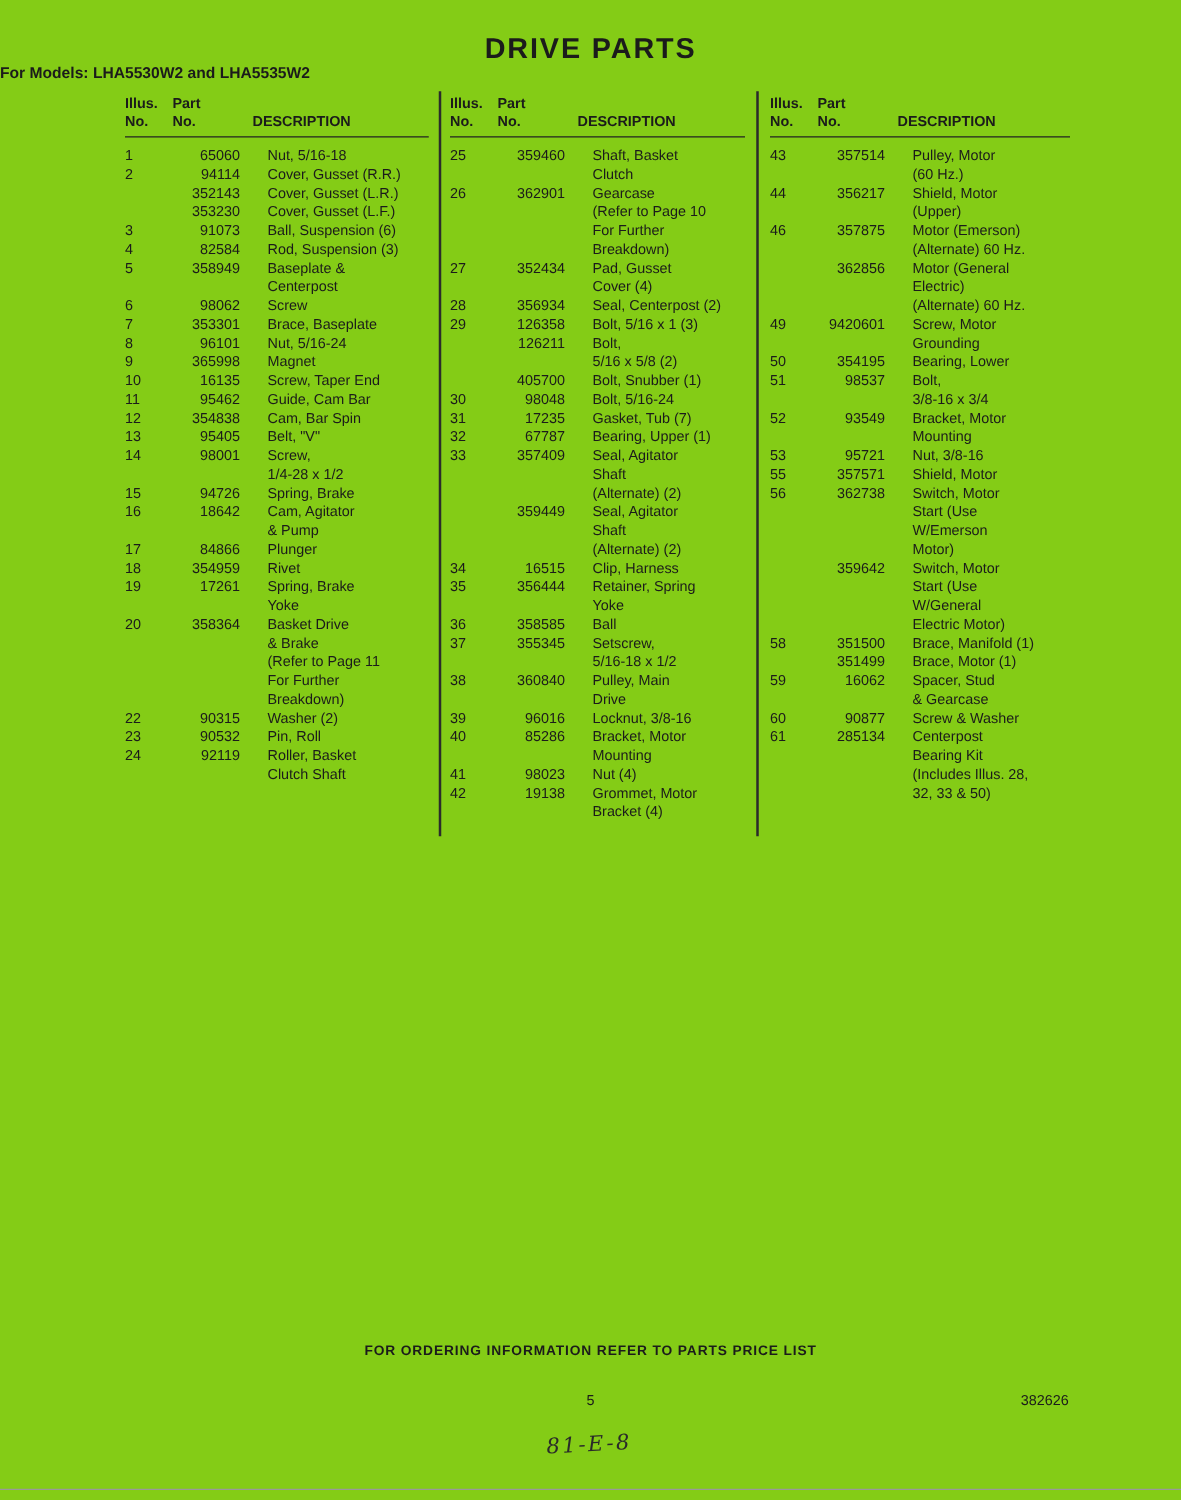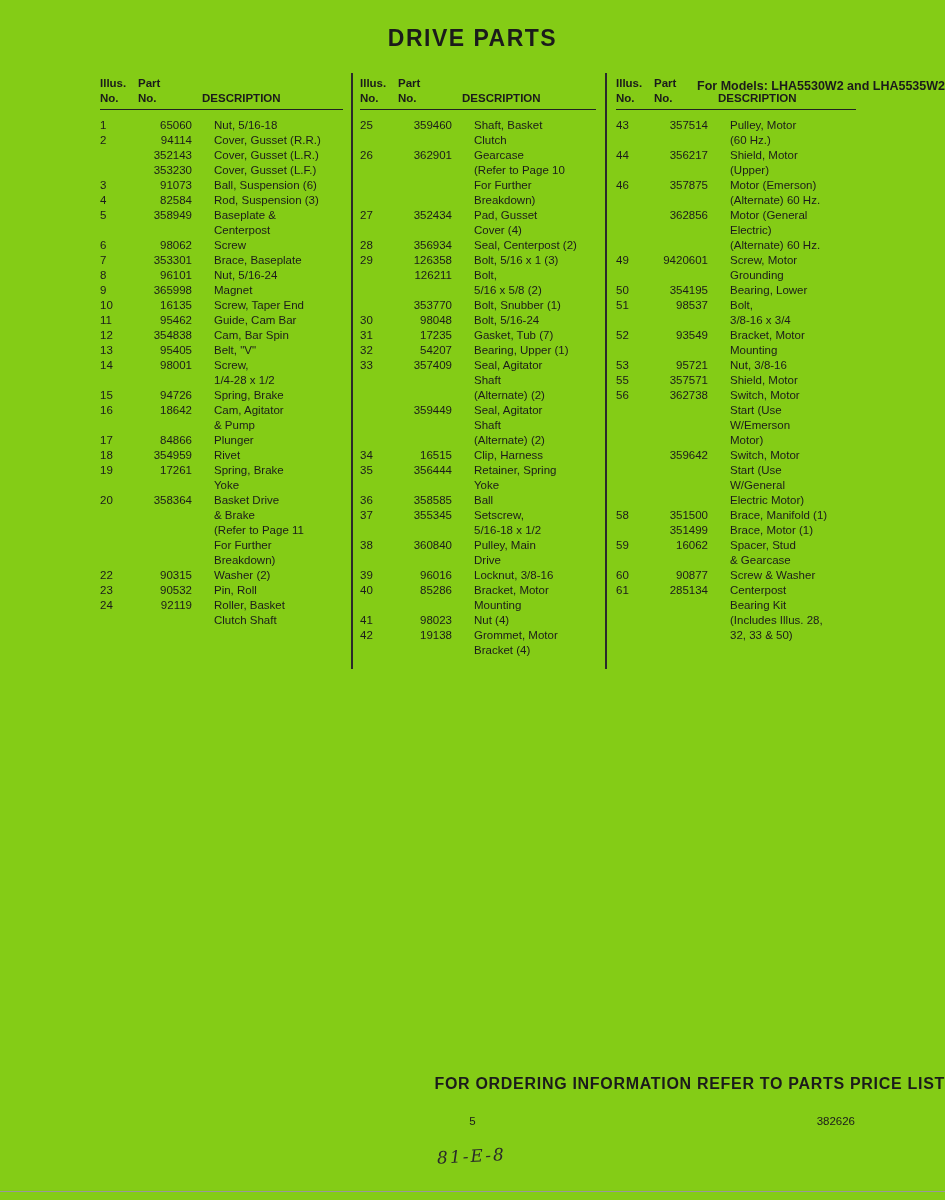--- a/index.html
+++ b/index.html
@@ -9,21 +9,21 @@
     background:#84cc16; color:#1b1b1b;
     font-family:"Liberation Sans", sans-serif;
     overflow:hidden;
   }
   .title {
     position:absolute; top:25px; left:0; width:100%;
     text-align:center; font-size:23px; font-weight:bold; letter-spacing:1.5px;
   }
   .subtitle {
     position:absolute; top:51px; left:0; width:100%;
-    text-align:right; font-size:12.5px; font-weight:bold;margin-top:28px;
+    text-align:left; font-size:12.5px; font-weight:bold;
   }
   .column { position:absolute; top:76px; font-size:11.5px; line-height:15px; }
   .col-1 { left:100px; width:243px; }
   .col-2 { left:360px; width:236px; }
   .col-3 { left:616px; width:240px; }
   .divider { position:absolute; top:73px; width:2px; height:596px; background:#2b2b2b; }
   .div-1 { left:351px; }
   .div-2 { left:605px; }
   .col-header { padding-bottom:3px; border-bottom:1.5px solid #222; margin-bottom:8px; font-weight:bold; }
   .h-row { display:flex; }
@@ -31,21 +31,21 @@
   .h-part { width:50px;padding-left:17px; }
   .h-no1 { width:38px; }
   .h-no2 { width:30px; }
   .h-desc { margin-left:18px;padding-left:16px; }
   .rows .row { display:flex; align-items:flex-start; }
   .c-illus { width:34px; flex:none; }
   .c-part { width:58px; flex:none; text-align:right; }
   .c-desc { flex:1; padding-left:22px; white-space:pre-line; }
   .ordering-note {
     position:absolute; top:1075px; left:0; width:100%;
-    text-align:right; font-weight:bold; font-size:16px; letter-spacing:0.7px;
+    text-align:center; font-weight:bold; font-size:11px; letter-spacing:0.7px;
   }
   .page-number { position:absolute; top:1115px; left:0; width:100%; text-align:center; font-size:11.5px; }
   .doc-number { position:absolute; top:1115px; right:90px; font-size:11.5px; }
   .handwritten {
     position:absolute; top:1146px; left:437px;
     font-family:"DejaVu Serif", serif; font-style:italic;
     font-size:17px; letter-spacing:2px; color:#2a2a2a;
     transform:rotate(-3deg);
   }
   .bottom-line { position:absolute; top:1191px; left:0; width:100%; height:1px; background:#999; }
@@ -288,39 +288,39 @@
 
         <div class="row">
           <span class="c-illus"></span>
           <span class="c-part">126211</span>
           <span class="c-desc">Bolt,
 5/16 x 5/8 (2)</span>
         </div>
 
         <div class="row">
           <span class="c-illus"></span>
-          <span class="c-part">353770</span>
+          <span class="c-part">405700</span>
           <span class="c-desc">Bolt, Snubber (1)</span>
         </div>
 
         <div class="row">
           <span class="c-illus">30</span>
           <span class="c-part">98048</span>
           <span class="c-desc">Bolt, 5/16-24</span>
         </div>
 
         <div class="row">
           <span class="c-illus">31</span>
           <span class="c-part">17235</span>
           <span class="c-desc">Gasket, Tub (7)</span>
         </div>
 
         <div class="row">
           <span class="c-illus">32</span>
-          <span class="c-part">54207</span>
+          <span class="c-part">67787</span>
           <span class="c-desc">Bearing, Upper (1)</span>
         </div>
 
         <div class="row">
           <span class="c-illus">33</span>
           <span class="c-part">357409</span>
           <span class="c-desc">Seal, Agitator
 Shaft
 (Alternate) (2)</span>
         </div>

